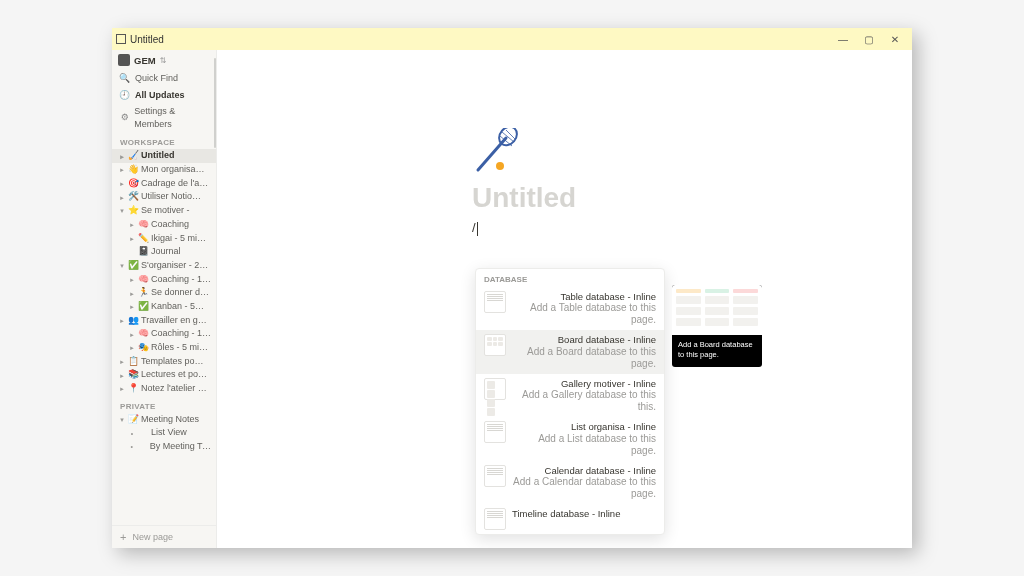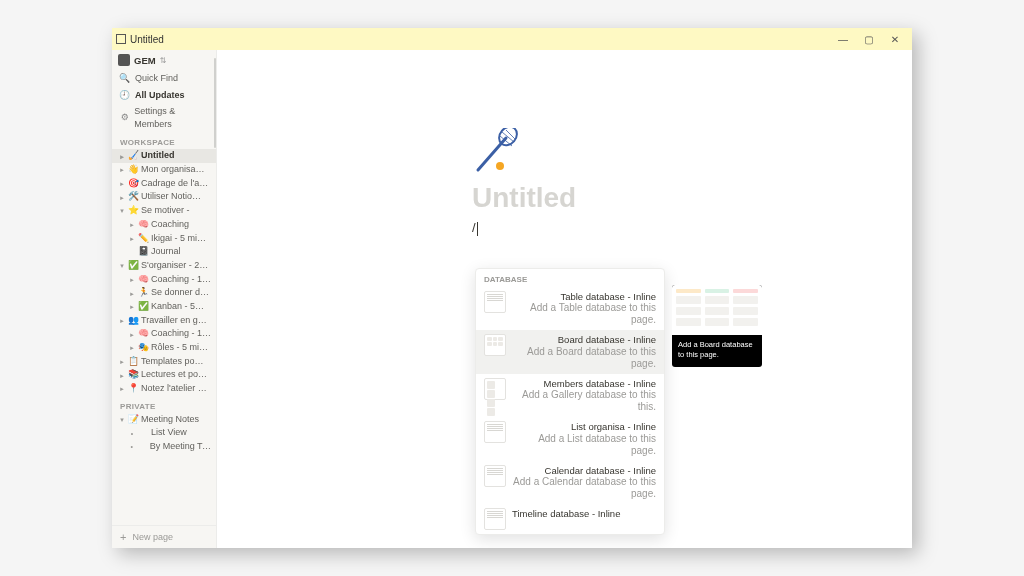--- a/index.html
+++ b/index.html
@@ -254,21 +254,21 @@
               </div>
             </div>
             <div class="menu-item">
               <div class="menu-thumb gal">
                 <div class="sq"></div>
                 <div class="sq"></div>
                 <div class="sq"></div>
                 <div class="sq"></div>
               </div>
               <div>
-                <div class="menu-title">Members database - Inline</div>
+                <div class="menu-title">Gallery motiver - Inline</div>
                 <div class="menu-desc">Add a Gallery database to this this.</div>
               </div>
             </div>
             <div class="menu-item">
               <div class="menu-thumb tbl">
                 <div class="ln"></div>
                 <div class="ln"></div>
                 <div class="ln"></div>
                 <div class="ln"></div>
               </div>

